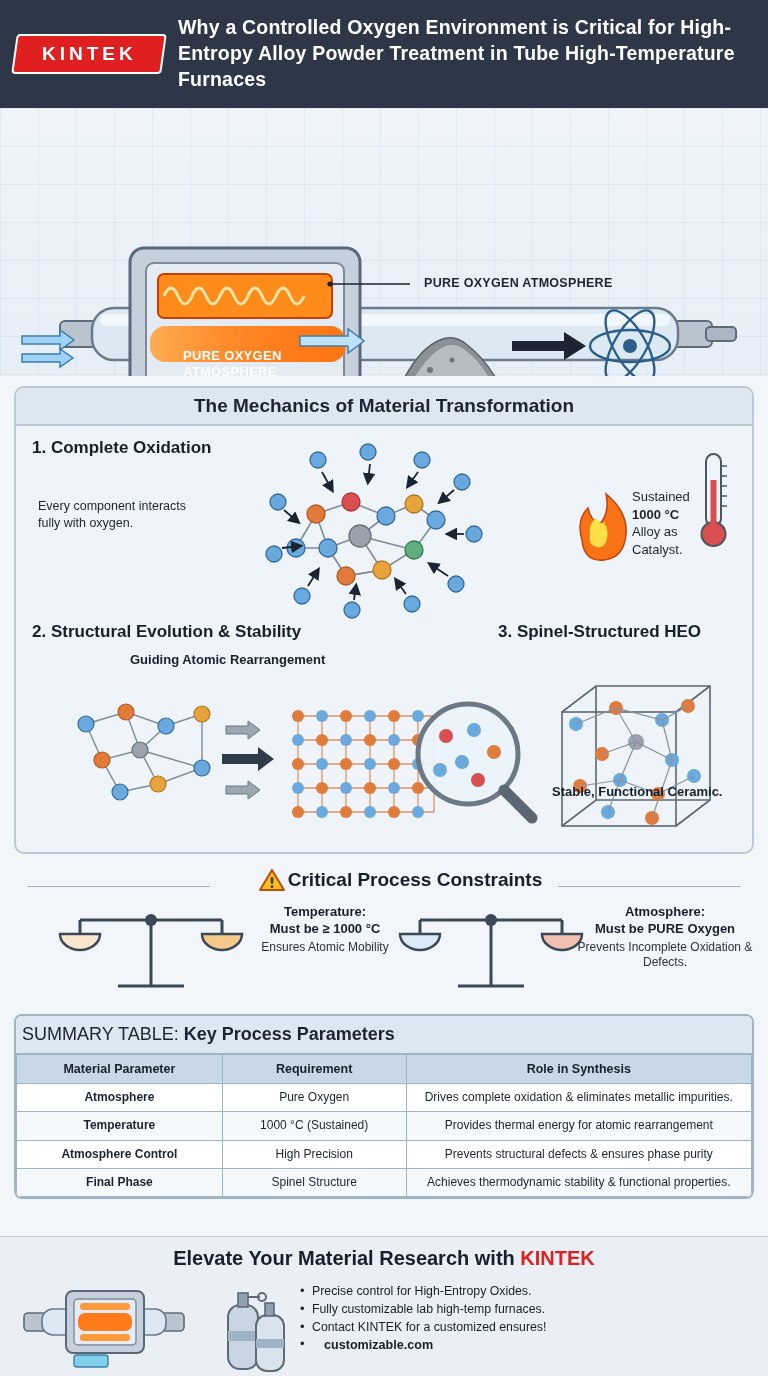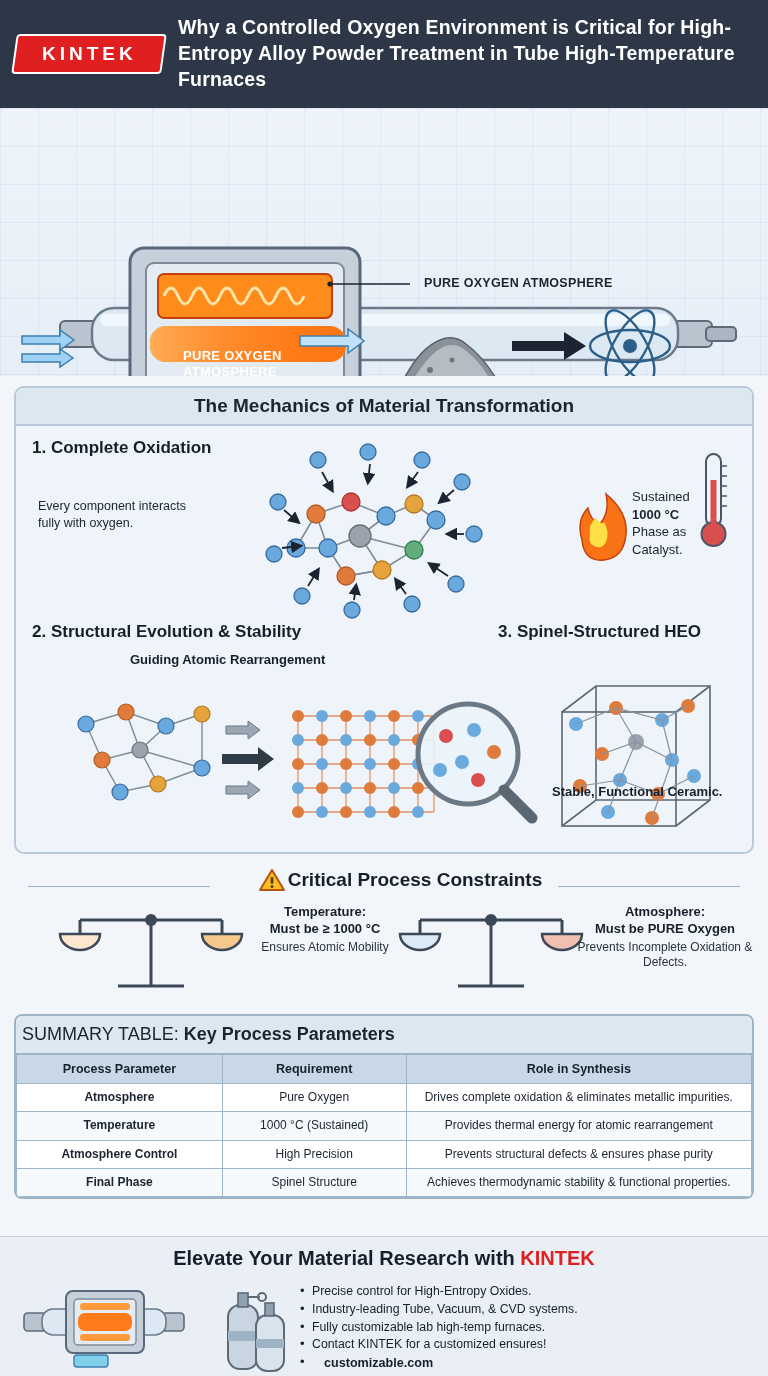--- a/index.html
+++ b/index.html
@@ -386,21 +386,21 @@
         <path d="M560 300 L600 284 L646 296 L672 282"></path>
         <path d="M586 330 L620 318 L656 336 M564 362 L604 356 L642 370 L678 352"></path>
         <path d="M600 284 L620 318 L604 356 L592 388 M646 296 L656 336 L636 394"></path>
       </g>
     </g>
   </svg>
 
   <div class="body-txt" style="position:absolute; left:578px; top:100px; width:80px; font-size:13px;margin-left:38px;">
     <span>Sustained</span><br>
     <b>1000 °C</b><br>
-    <span>Phase as</span><br>
+    <span>Alloy as</span><br>
     <span>Catalyst.</span>
   </div>
 
   <div class="step-title" style="position:absolute; left:16px; top:234px;">2. Structural Evolution &amp; Stability</div>
   <div class="step-title" style="position:absolute; left:482px; top:234px;">3. Spinel-Structured HEO</div>
   <div style="position:absolute; left:114px; top:264px; font-size:13px; font-weight:bold; color:#16202c;">Guiding Atomic Rearrangement</div>
   <div style="position:absolute; left:536px; top:396px; font-size:13px; font-weight:bold; color:#16202c;">Stable, Functional Ceramic.</div>
 </div>
 
 <div class="constraints">
@@ -450,21 +450,21 @@
   </div>
 </div>
 
 <div class="tablewrap">
   <div class="table-title">
     <span>SUMMARY TABLE: </span><b>Key Process Parameters</b>
   </div>
   <table>
     <thead>
       <tr>
-        <th style="width:28%">Process Parameter</th>
+        <th style="width:28%">Material Parameter</th>
         <th style="width:25%">Requirement</th>
         <th>Role in Synthesis</th>
       </tr>
     </thead>
     <tbody>
       <tr>
         <td class="k">Atmosphere</td>
         <td>Pure Oxygen</td>
         <td>Drives complete oxidation &amp; eliminates metallic impurities.</td>
       </tr>
@@ -511,20 +511,19 @@
       <circle cx="50" cy="16" r="4" fill="none" stroke="#5d6b79" stroke-width="2"></circle>
       <rect x="16" y="50" width="30" height="10" fill="#9fb3c6"></rect>
       <rect x="44" y="34" width="28" height="56" rx="11" fill="#d8e3ec" stroke="#5d6b79" stroke-width="2"></rect>
       <rect x="53" y="22" width="9" height="13" fill="#8fa0b0" stroke="#5d6b79" stroke-width="1.6"></rect>
       <rect x="44" y="58" width="28" height="9" fill="#9fb3c6"></rect>
     </g>
   </svg>
 
   <ul class="bullets">
     <li>Precise control for High-Entropy Oxides.</li>
-    <li>Industry-leading Tube, Vacuum, &amp; CVD systems.</li>
     <li>Fully customizable lab high-temp furnaces.</li>
     <li>Contact KINTEK for a customized ensures!</li>
     <li style="list-style:none;">
       <span class="site">customizable.com</span>
     </li>
   </ul>
 </div>
 
 </body></html>

